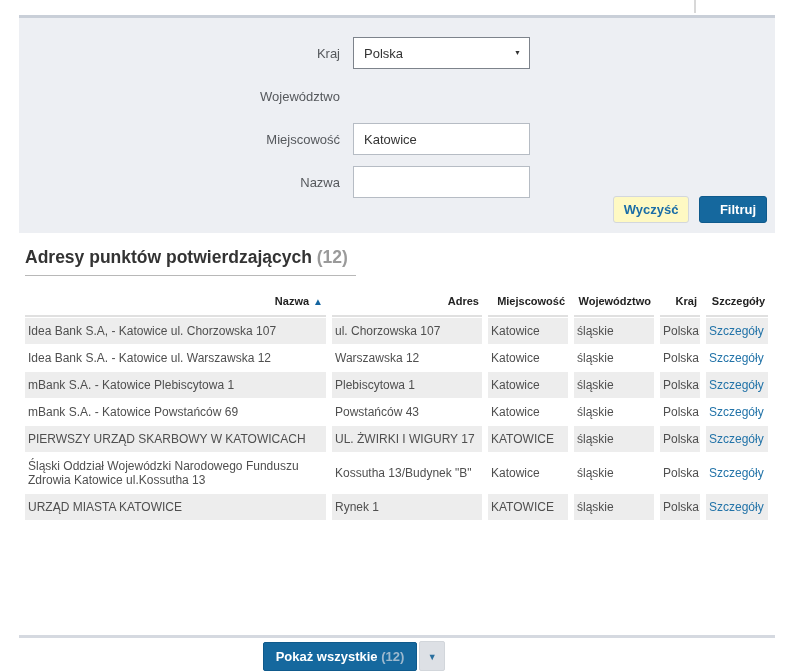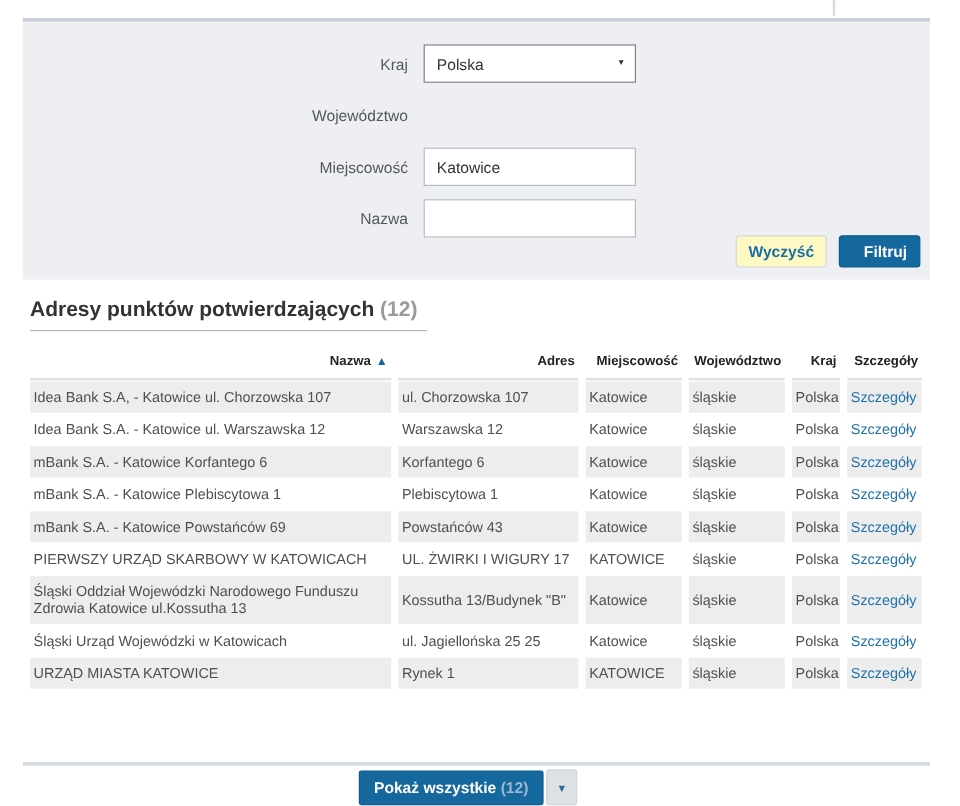--- a/index.html
+++ b/index.html
@@ -46,21 +46,21 @@
        padding:6px 3px 8px 3px; border-bottom:2px solid #e0e0e0; white-space:nowrap; }
   .sort-icon { color:#1465a0; font-size:10px; margin-left:4px; }
   td { font-size:12px; color:#4f4f4f; padding:6px 3px; line-height:14px; vertical-align:middle; }
   tbody tr:nth-child(odd) td { background:#ededed; }
   tbody tr:nth-child(even) td { background:#ffffff; }
   td.col-city, td.col-province, td.col-country, td.col-details { white-space:nowrap; }
   td a { color:#2273a8; text-decoration:none; }
 
   
   .footer-rule { position:absolute; left:19px; top:635px; width:756px; height:3px; background:#d5d9e0; }
-  .footer-buttons { position:absolute; left:0; top:641px; width:708px; text-align:center;margin-left:36px; }
+  .footer-buttons { position:absolute; left:0; top:641px; width:708px; text-align:center; }
   .btn-show-all { display:inline-block; vertical-align:middle; background:#15689e;
                   border:1px solid #0f5a8c; color:#ffffff; font-weight:bold; font-size:13px;
                   padding:6px 12px; border-radius:2px; cursor:pointer;
                   font-family:"Liberation Sans", sans-serif; }
   .btn-show-all .count { color:#9db9ce; font-weight:bold; }
   .btn-dropdown { display:inline-block; vertical-align:middle; background:#dde0e5;
                   border:1px solid #d2d6db; width:26px; padding:6px 0; margin-left:2px;
                   border-radius:2px; text-align:center; cursor:pointer; }
   .btn-dropdown .arrow { color:#2a6f9e; font-size:9px; line-height:13px; display:inline-block; }
 </style>
@@ -134,28 +134,20 @@
         </tr>
         <tr>
           <td class="col-name">Idea Bank S.A. - Katowice ul. Warszawska 12</td>
           <td class="col-address">Warszawska 12</td>
           <td class="col-city">Katowice</td>
           <td class="col-province">śląskie</td>
           <td class="col-country">Polska</td>
           <td class="col-details"><a href="#">Szczegóły</a></td>
         </tr>
         <tr>
-          <td class="col-name">mBank S.A. - Katowice Korfantego 6</td>
-          <td class="col-address">Korfantego 6</td>
-          <td class="col-city">Katowice</td>
-          <td class="col-province">śląskie</td>
-          <td class="col-country">Polska</td>
-          <td class="col-details"><a href="#">Szczegóły</a></td>
-        </tr>
-        <tr>
           <td class="col-name">mBank S.A. - Katowice Plebiscytowa 1</td>
           <td class="col-address">Plebiscytowa 1</td>
           <td class="col-city">Katowice</td>
           <td class="col-province">śląskie</td>
           <td class="col-country">Polska</td>
           <td class="col-details"><a href="#">Szczegóły</a></td>
         </tr>
         <tr>
           <td class="col-name">mBank S.A. - Katowice Powstańców 69</td>
           <td class="col-address">Powstańców 43</td>
@@ -174,28 +166,20 @@
         </tr>
         <tr>
           <td class="col-name">Śląski Oddział Wojewódzki Narodowego Funduszu Zdrowia Katowice ul.Kossutha 13</td>
           <td class="col-address">Kossutha 13/Budynek "B"</td>
           <td class="col-city">Katowice</td>
           <td class="col-province">śląskie</td>
           <td class="col-country">Polska</td>
           <td class="col-details"><a href="#">Szczegóły</a></td>
         </tr>
         <tr>
-          <td class="col-name">Śląski Urząd Wojewódzki w Katowicach</td>
-          <td class="col-address">ul. Jagiellońska 25 25</td>
-          <td class="col-city">Katowice</td>
-          <td class="col-province">śląskie</td>
-          <td class="col-country">Polska</td>
-          <td class="col-details"><a href="#">Szczegóły</a></td>
-        </tr>
-        <tr>
           <td class="col-name">URZĄD MIASTA KATOWICE</td>
           <td class="col-address">Rynek 1</td>
           <td class="col-city">KATOWICE</td>
           <td class="col-province">śląskie</td>
           <td class="col-country">Polska</td>
           <td class="col-details"><a href="#">Szczegóły</a></td>
         </tr>
       </tbody>
   </table>
 </div>

